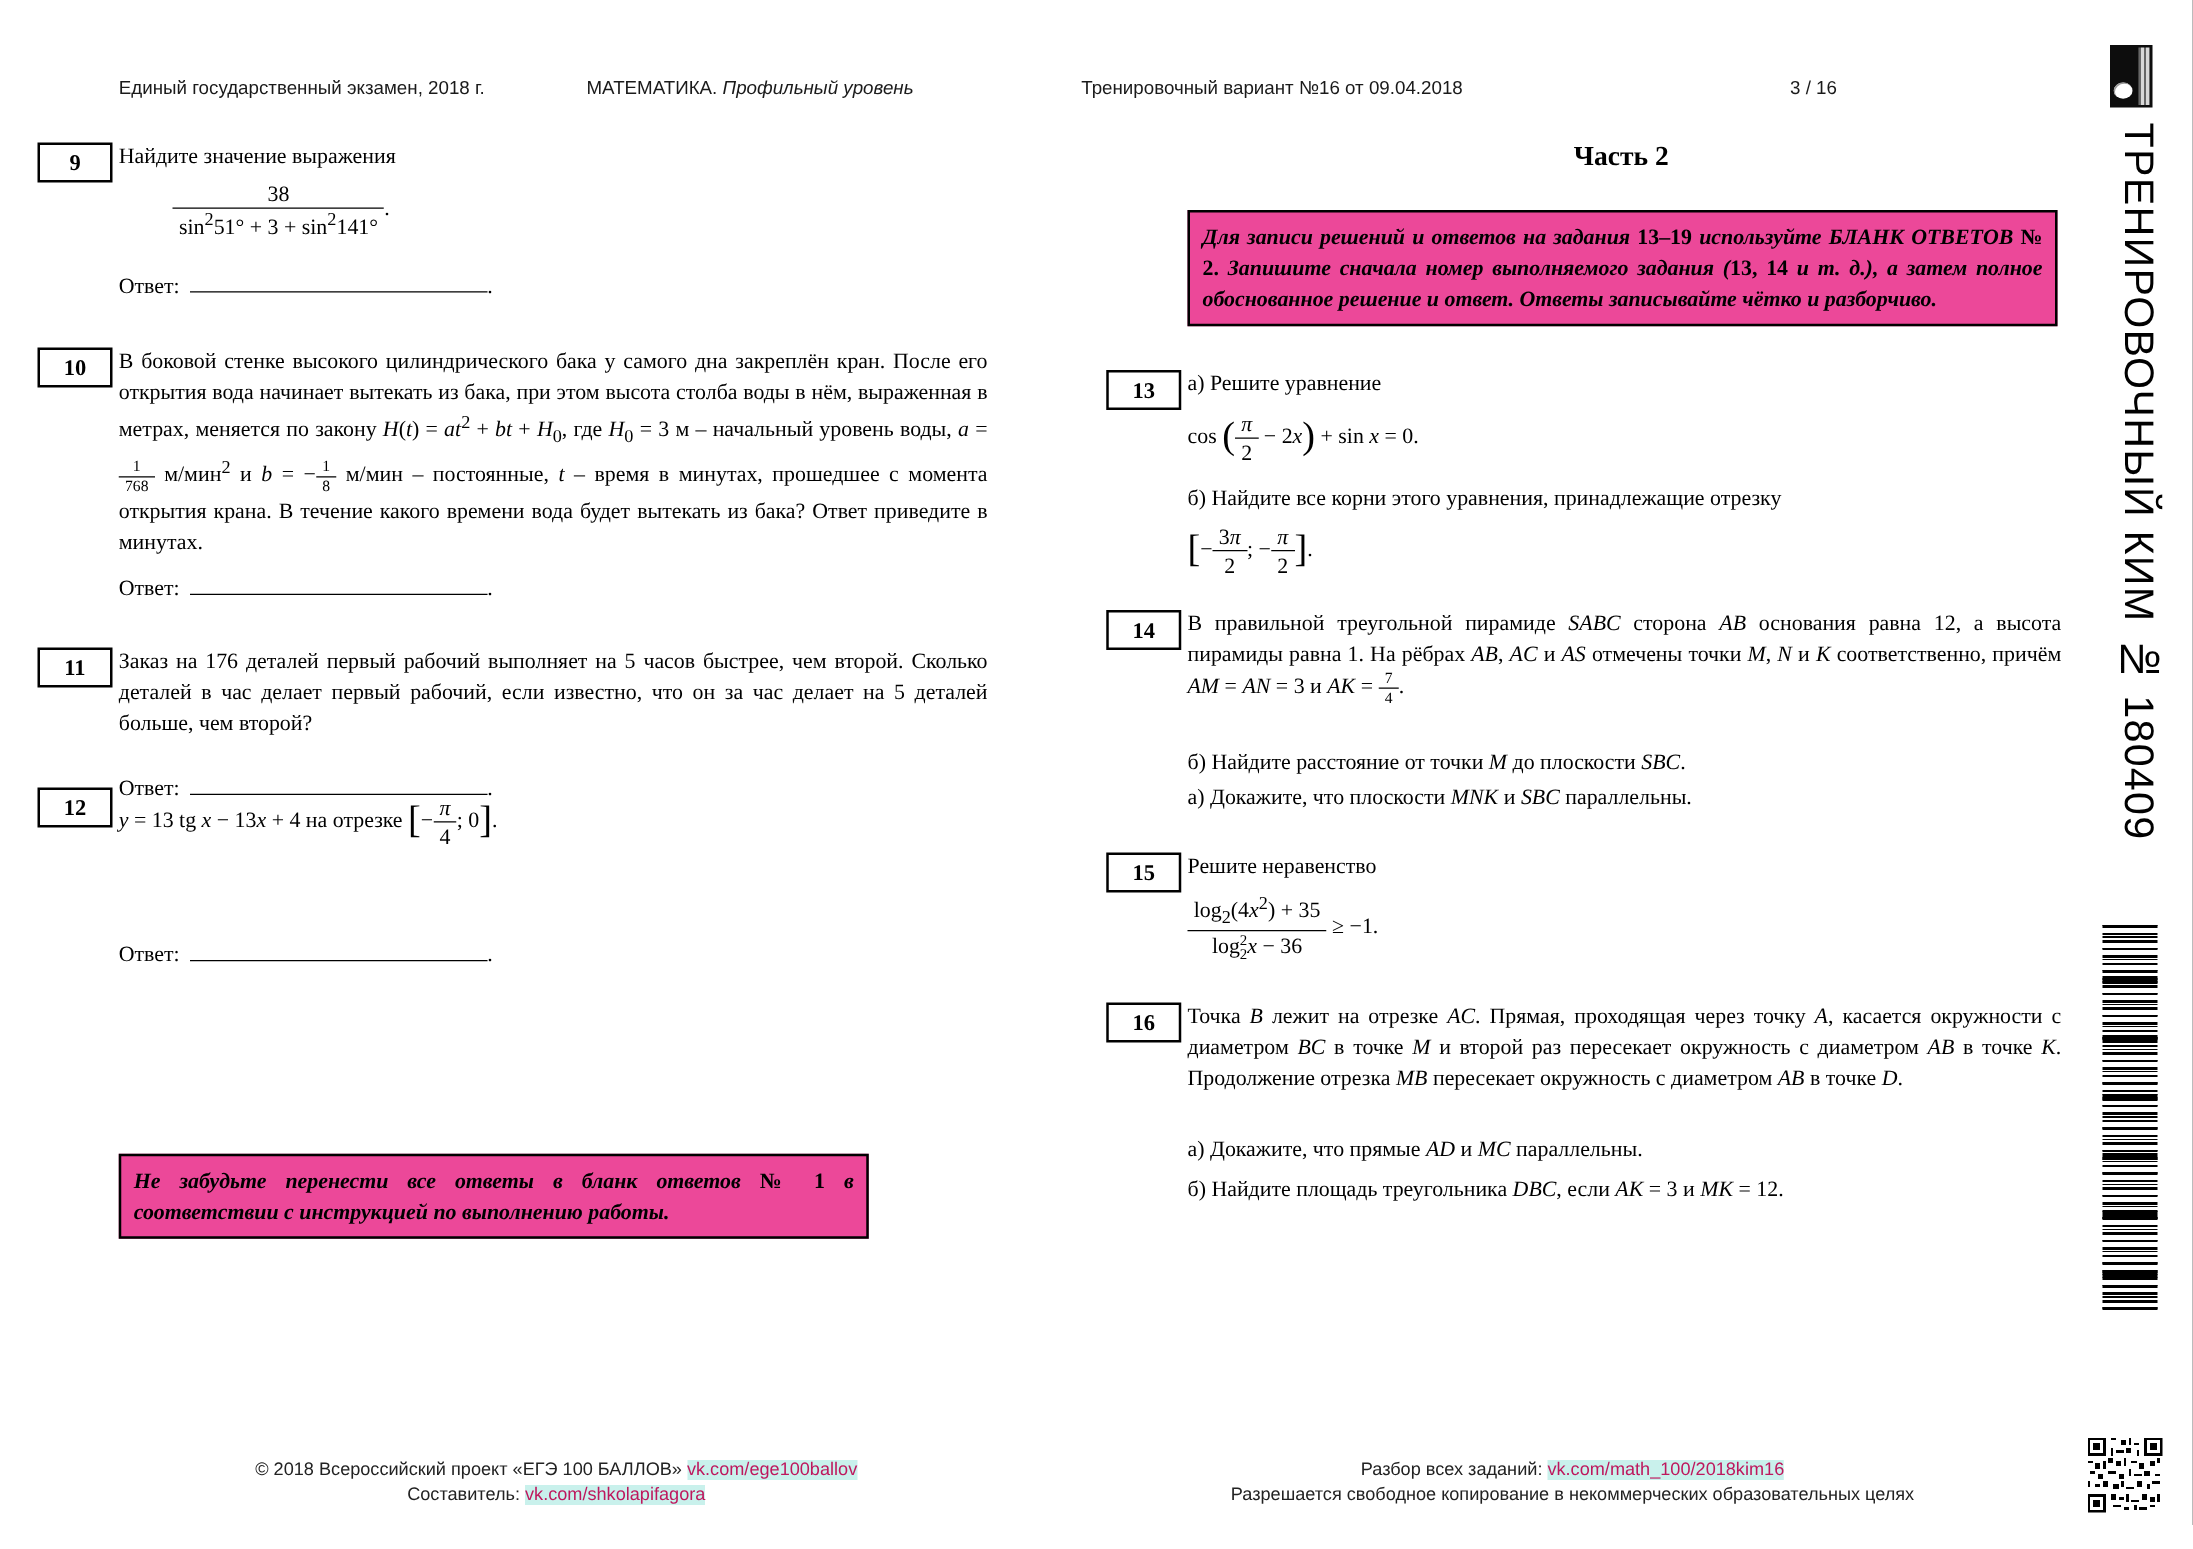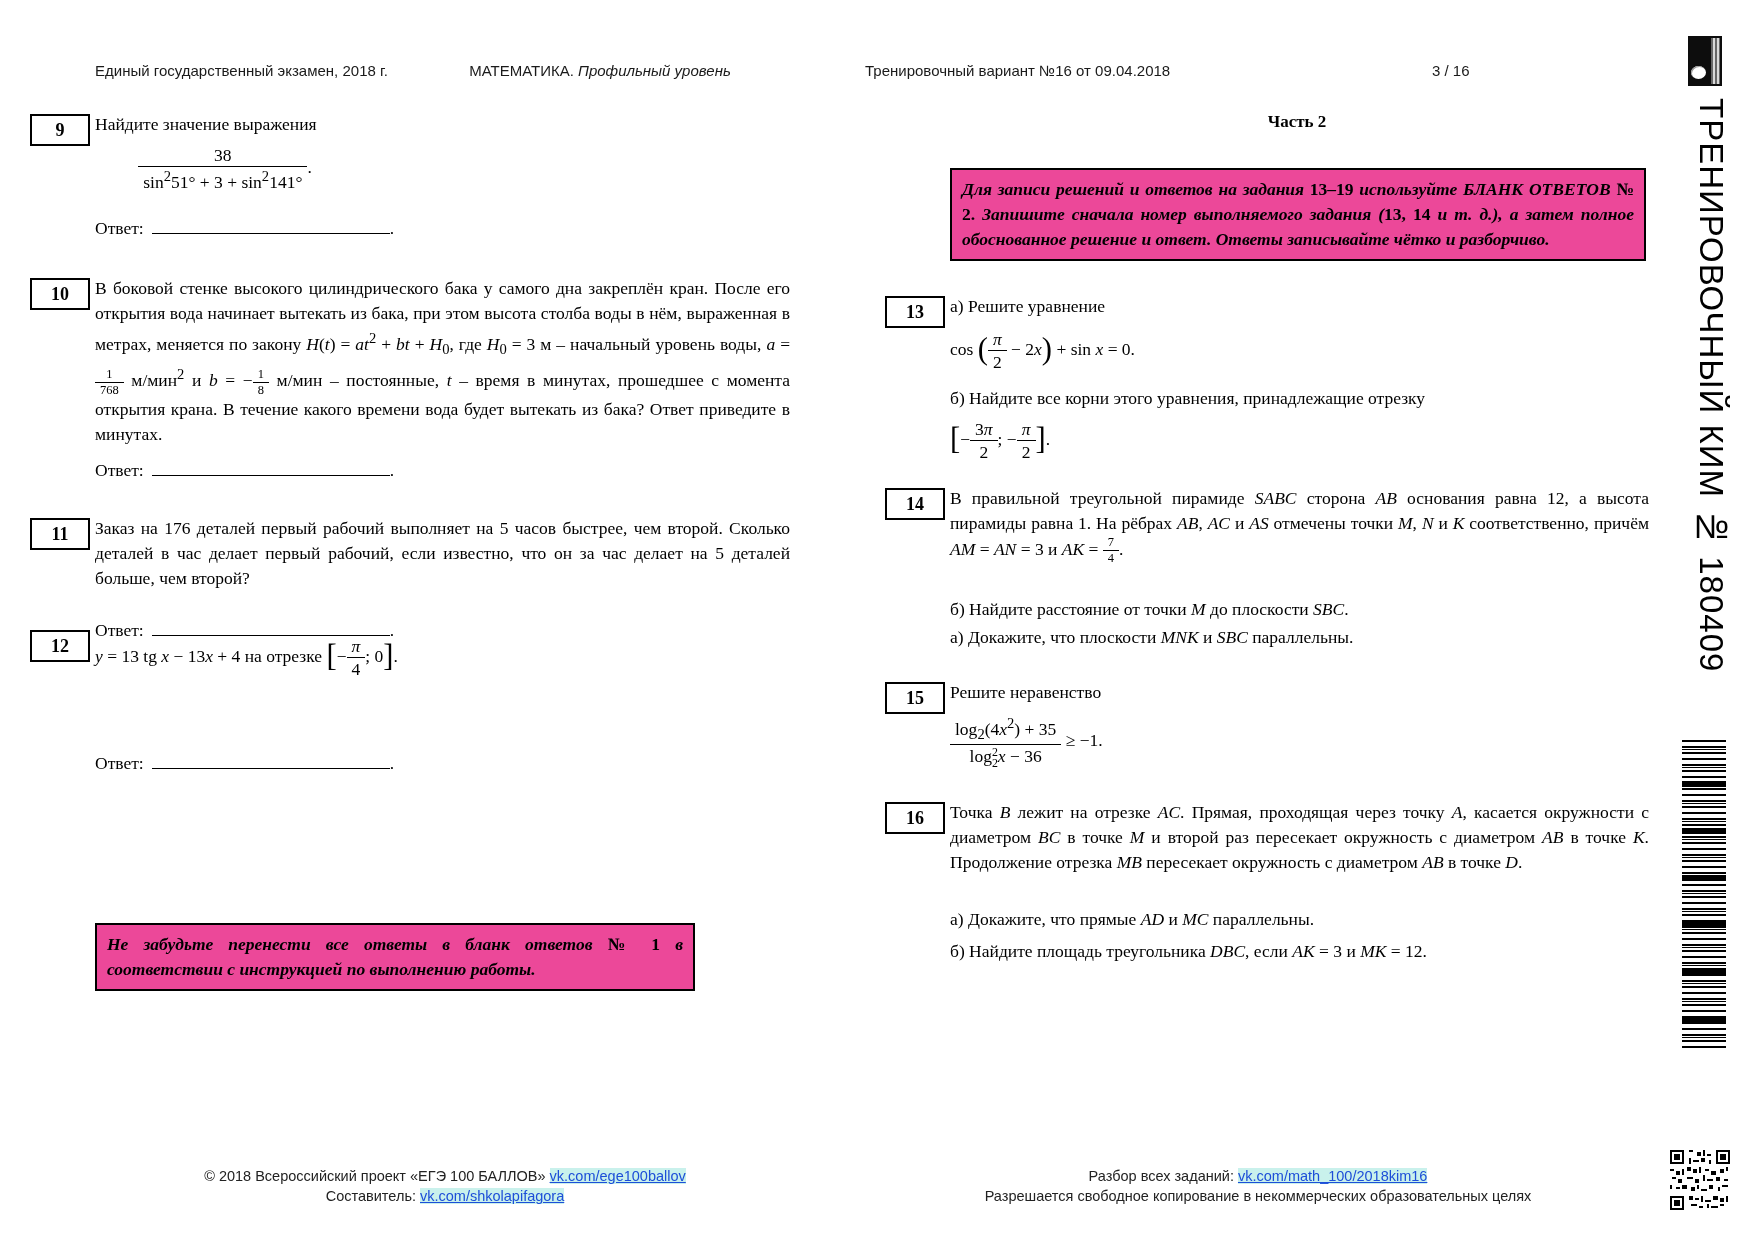--- a/index.html
+++ b/index.html
@@ -33,21 +33,21 @@
   .frac .fd { display:block; padding:1px 5px 0; }
   .frac.small { font-size:12.5px; line-height:1.05; vertical-align:middle; }
   .bigp { font-size:175%; vertical-align:-0.13em; line-height:0; font-weight:400; }
   .ss { display:inline-block; vertical-align:-0.42em; line-height:0.95; font-size:0.68em; text-align:left; }
   .ss span { display:block; }
 
   
   .rulebox { position:absolute; border:2px solid #000; background:#ec4899; padding:7px 10px;
              font-size:17.5px; font-weight:bold; font-style:italic; text-align:justify; line-height:25px; }
   .up { font-style: normal; }
-  .part2-title { position:absolute; font-weight:bold; font-size:17px; text-align:center; }
+  .part2-title { position:absolute; font-weight:bold; font-size:22px; text-align:center; }
 
   
   .kim-vertical {
     position:absolute; left:1692px; top:98px; height:640px;
     writing-mode: vertical-rl; font-family:"Liberation Sans",sans-serif;
     font-size:33px; letter-spacing:1px; color:#000; white-space:nowrap;
   }
   .kim-logo { position:absolute; left:1688px; top:36px; width:34px; height:50px; background:#0d0d0d; }
   .kim-logo .dot { position:absolute; left:3px; bottom:7px; width:15px; height:13px; background:#fff; border-radius:50%; box-shadow: inset 1px 1px 0 #999; }
   .kim-logo .stripe { position:absolute; right:2px; top:2px; bottom:2px; width:9px;
@@ -56,21 +56,21 @@
     background-image:
       repeating-linear-gradient(180deg,#000 0 2px,transparent 2px 6px),
       repeating-linear-gradient(180deg,#000 0 1px,transparent 1px 9px),
       repeating-linear-gradient(180deg,transparent 0 41px,#000 41px 47px);
   }
   .qr { position:absolute; left:1670px; top:1150px; width:60px; height:60px; }
 
   
   .footer-block { position:absolute; top:1166px; text-align:center;
     font-family:"Liberation Sans",sans-serif; font-size:14.5px; line-height:20px; color:#222; }
-  .link { color:#1d4ed8; text-decoration:underline; background:#c9f1ec; cursor:pointer; }
+  .link { color:#be185d; background:#c9f1ec; cursor:pointer; }
 </style>
 </head>
 <body>
 
 <div class="page">
 
   <div class="hdr" style="left:95px;">Единый государственный экзамен, 2018 г.</div>
   <div class="hdr" style="left:400px; width:400px; text-align:center;"><span>МАТЕМАТИКА.</span><i> Профильный уровень</i></div>
   <div class="hdr" style="left:865px;">Тренировочный вариант №16 от 09.04.2018</div>
   <div class="hdr" style="left:1432px;">3 / 16</div>

